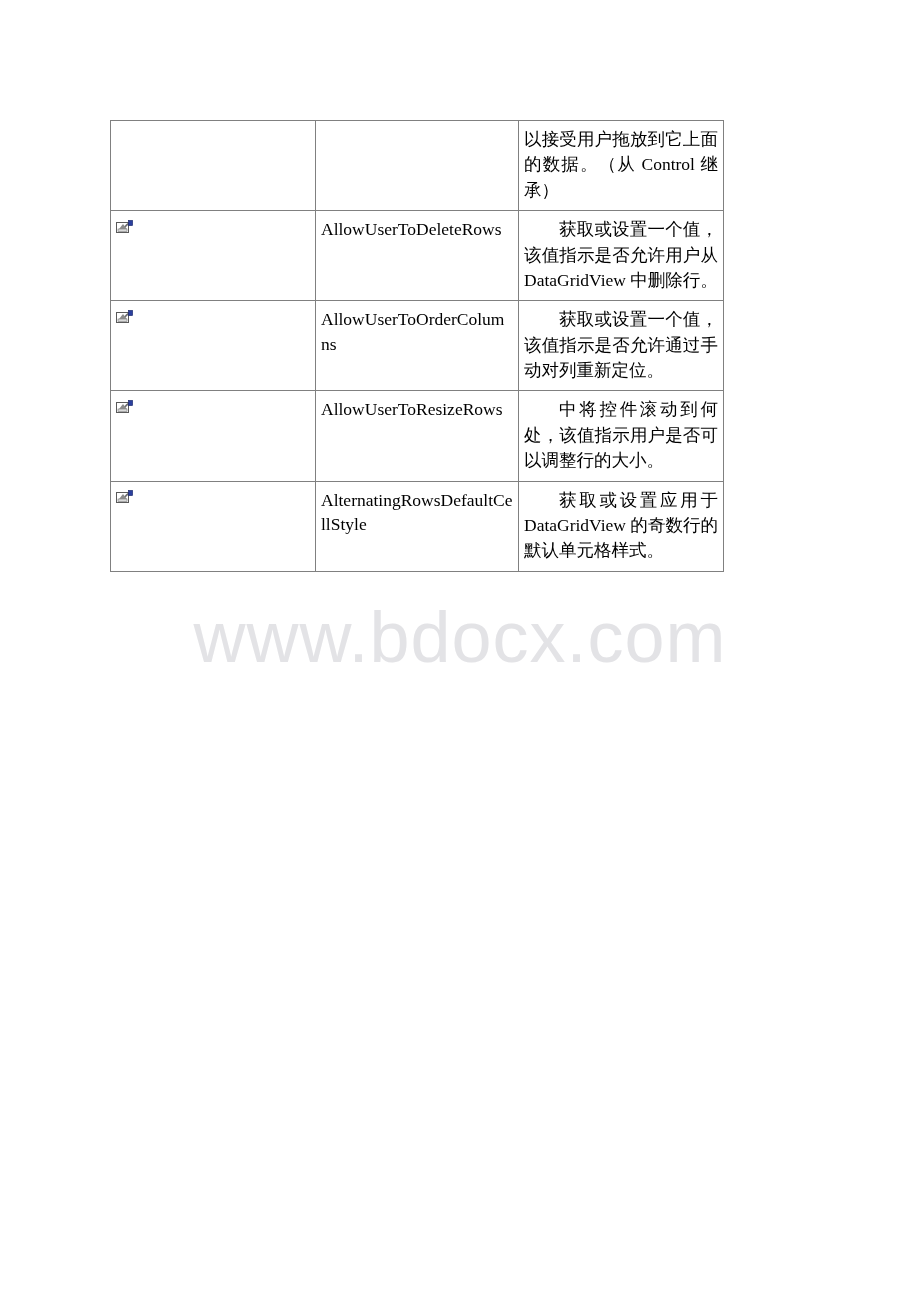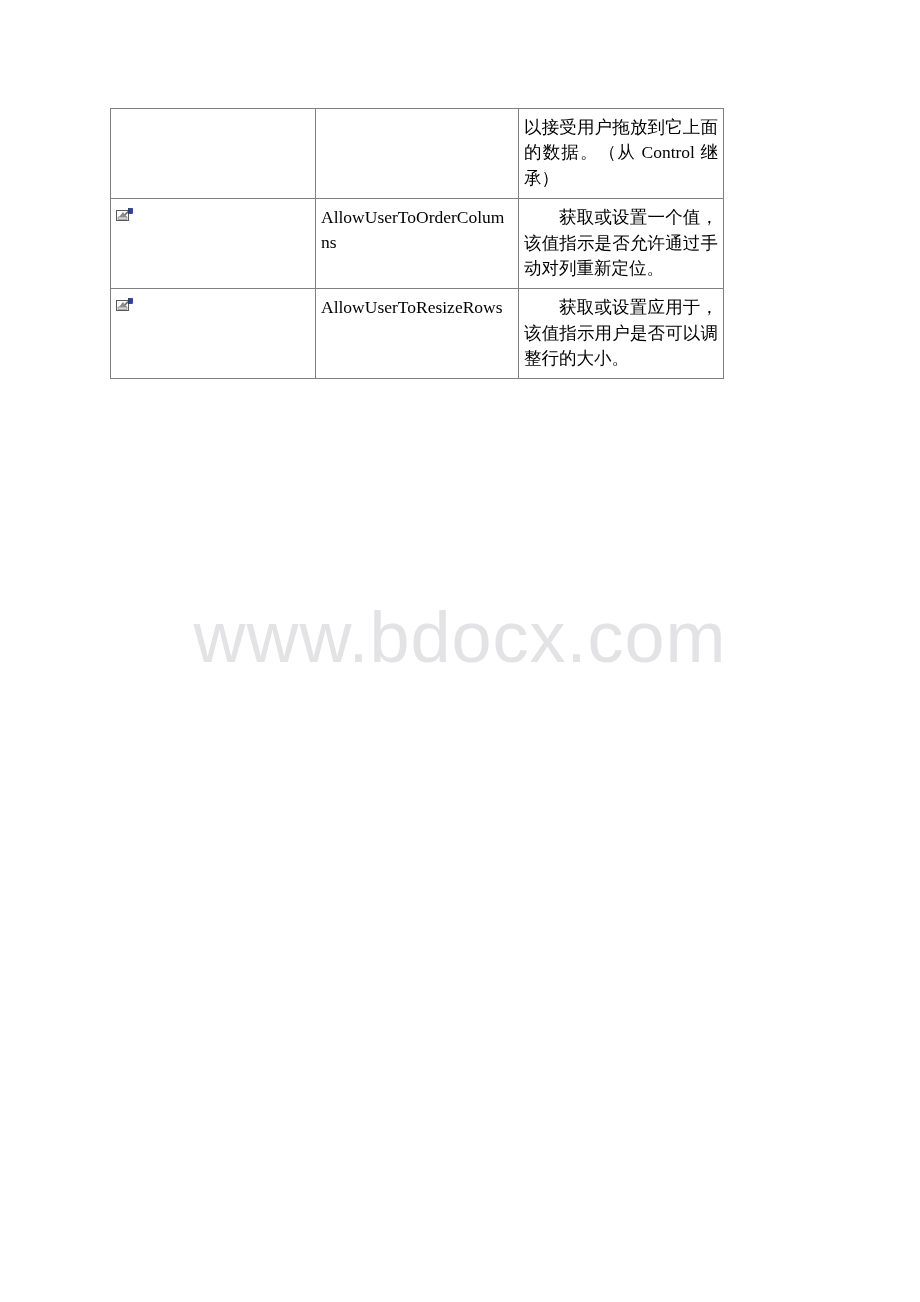--- a/index.html
+++ b/index.html
@@ -28,21 +28,21 @@
     letter-spacing: 1px;
     color: #e3e3e6;
     z-index: 0;
     user-select: none;
     white-space: nowrap;
   }
 
   
   #page {
     position: absolute;
-    left: 0; top: 0;
+    left: 0; top: 12px;
     width: 920px;
     height: 920px;
     z-index: 1;
   }
 
   table.prop-table {
     position: absolute;
     left: 110px;
     top: 108px;
     width: 613px;
@@ -129,36 +129,66 @@
         </tr>
         <tr>
           <td class="cell-icon"><span class="prop-icon"><svg width="17" height="15" viewBox="0 0 17 15" xmlns="http://www.w3.org/2000/svg">
                 <rect x="0.5" y="2.5" width="12" height="10" fill="#ffffff" stroke="#5a5a5a" stroke-width="1"></rect>
                 <rect x="2" y="9" width="9" height="2.5" fill="#d9d9d9" stroke="#7a7a7a" stroke-width="0.6"></rect>
                 <path d="M3 9 L7 4 L11 9 Z" fill="#8a8a8a"></path>
                 <path d="M8.5 6.5 C9.8 4.6 11.2 3.4 12.6 2.6 L13.4 4.2 C12.1 4.9 10.7 6 9.6 7.6 Z" fill="#6f6f6f"></path>
                 <rect x="12.5" y="0.5" width="4" height="5" fill="#2b3f9e" stroke="#1b2a70" stroke-width="0.7"></rect>
               </svg></span></td>
           <td class="cell-name">
+            <span class="nm">AllowUserToDeleteRows</span>
+          </td>
+          <td class="cell-desc">
+            <span class="dsc">获取或设置一个值，该值指示是否允许用户从 DataGridView 中删除行。</span>
+          </td>
+        </tr>
+        <tr>
+          <td class="cell-icon"><span class="prop-icon"><svg width="17" height="15" viewBox="0 0 17 15" xmlns="http://www.w3.org/2000/svg">
+                <rect x="0.5" y="2.5" width="12" height="10" fill="#ffffff" stroke="#5a5a5a" stroke-width="1"></rect>
+                <rect x="2" y="9" width="9" height="2.5" fill="#d9d9d9" stroke="#7a7a7a" stroke-width="0.6"></rect>
+                <path d="M3 9 L7 4 L11 9 Z" fill="#8a8a8a"></path>
+                <path d="M8.5 6.5 C9.8 4.6 11.2 3.4 12.6 2.6 L13.4 4.2 C12.1 4.9 10.7 6 9.6 7.6 Z" fill="#6f6f6f"></path>
+                <rect x="12.5" y="0.5" width="4" height="5" fill="#2b3f9e" stroke="#1b2a70" stroke-width="0.7"></rect>
+              </svg></span></td>
+          <td class="cell-name">
             <span class="nm">AllowUserToOrderColumns</span>
           </td>
           <td class="cell-desc">
             <span class="dsc">获取或设置一个值，该值指示是否允许通过手动对列重新定位。</span>
           </td>
         </tr>
         <tr>
           <td class="cell-icon"><span class="prop-icon"><svg width="17" height="15" viewBox="0 0 17 15" xmlns="http://www.w3.org/2000/svg">
                 <rect x="0.5" y="2.5" width="12" height="10" fill="#ffffff" stroke="#5a5a5a" stroke-width="1"></rect>
                 <rect x="2" y="9" width="9" height="2.5" fill="#d9d9d9" stroke="#7a7a7a" stroke-width="0.6"></rect>
                 <path d="M3 9 L7 4 L11 9 Z" fill="#8a8a8a"></path>
                 <path d="M8.5 6.5 C9.8 4.6 11.2 3.4 12.6 2.6 L13.4 4.2 C12.1 4.9 10.7 6 9.6 7.6 Z" fill="#6f6f6f"></path>
                 <rect x="12.5" y="0.5" width="4" height="5" fill="#2b3f9e" stroke="#1b2a70" stroke-width="0.7"></rect>
               </svg></span></td>
           <td class="cell-name">
             <span class="nm">AllowUserToResizeRows</span>
           </td>
           <td class="cell-desc">
-            <span class="dsc">获取或设置应用于，该值指示用户是否可以调整行的大小。</span>
+            <span class="dsc">中将控件滚动到何处，该值指示用户是否可以调整行的大小。</span>
+          </td>
+        </tr>
+        <tr>
+          <td class="cell-icon"><span class="prop-icon"><svg width="17" height="15" viewBox="0 0 17 15" xmlns="http://www.w3.org/2000/svg">
+                <rect x="0.5" y="2.5" width="12" height="10" fill="#ffffff" stroke="#5a5a5a" stroke-width="1"></rect>
+                <rect x="2" y="9" width="9" height="2.5" fill="#d9d9d9" stroke="#7a7a7a" stroke-width="0.6"></rect>
+                <path d="M3 9 L7 4 L11 9 Z" fill="#8a8a8a"></path>
+                <path d="M8.5 6.5 C9.8 4.6 11.2 3.4 12.6 2.6 L13.4 4.2 C12.1 4.9 10.7 6 9.6 7.6 Z" fill="#6f6f6f"></path>
+                <rect x="12.5" y="0.5" width="4" height="5" fill="#2b3f9e" stroke="#1b2a70" stroke-width="0.7"></rect>
+              </svg></span></td>
+          <td class="cell-name">
+            <span class="nm">AlternatingRowsDefaultCellStyle</span>
+          </td>
+          <td class="cell-desc">
+            <span class="dsc">获取或设置应用于 DataGridView 的奇数行的默认单元格样式。</span>
           </td>
         </tr>
       </tbody>
   </table>
 </div>
 
 </body></html>

